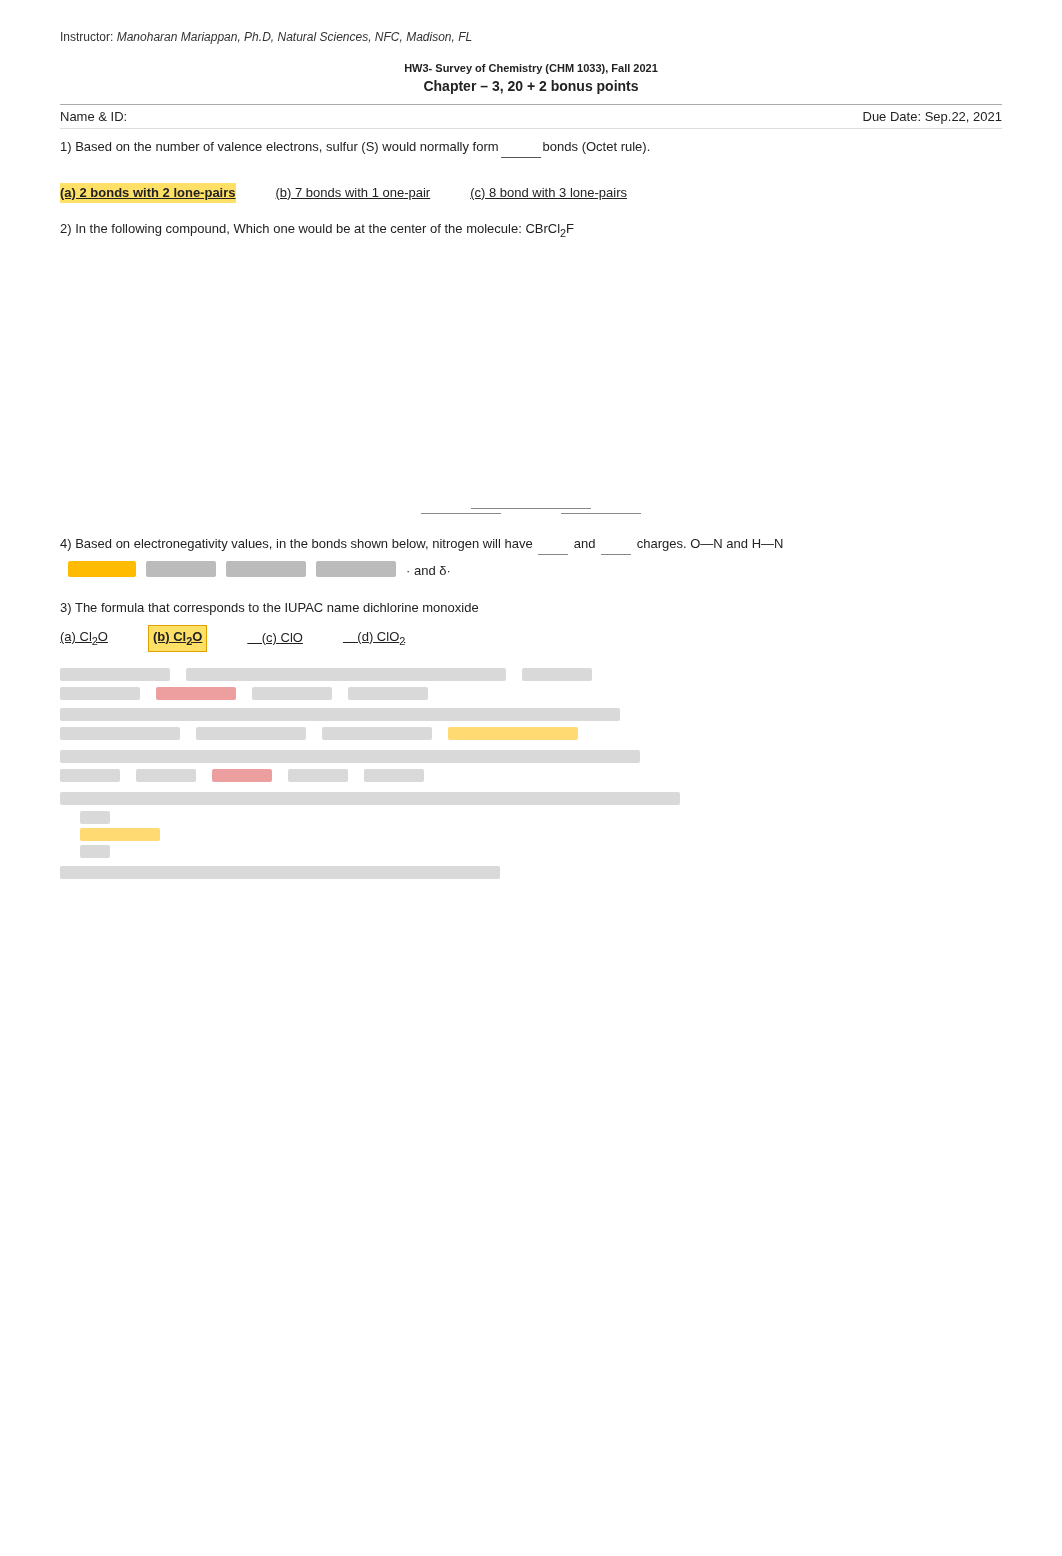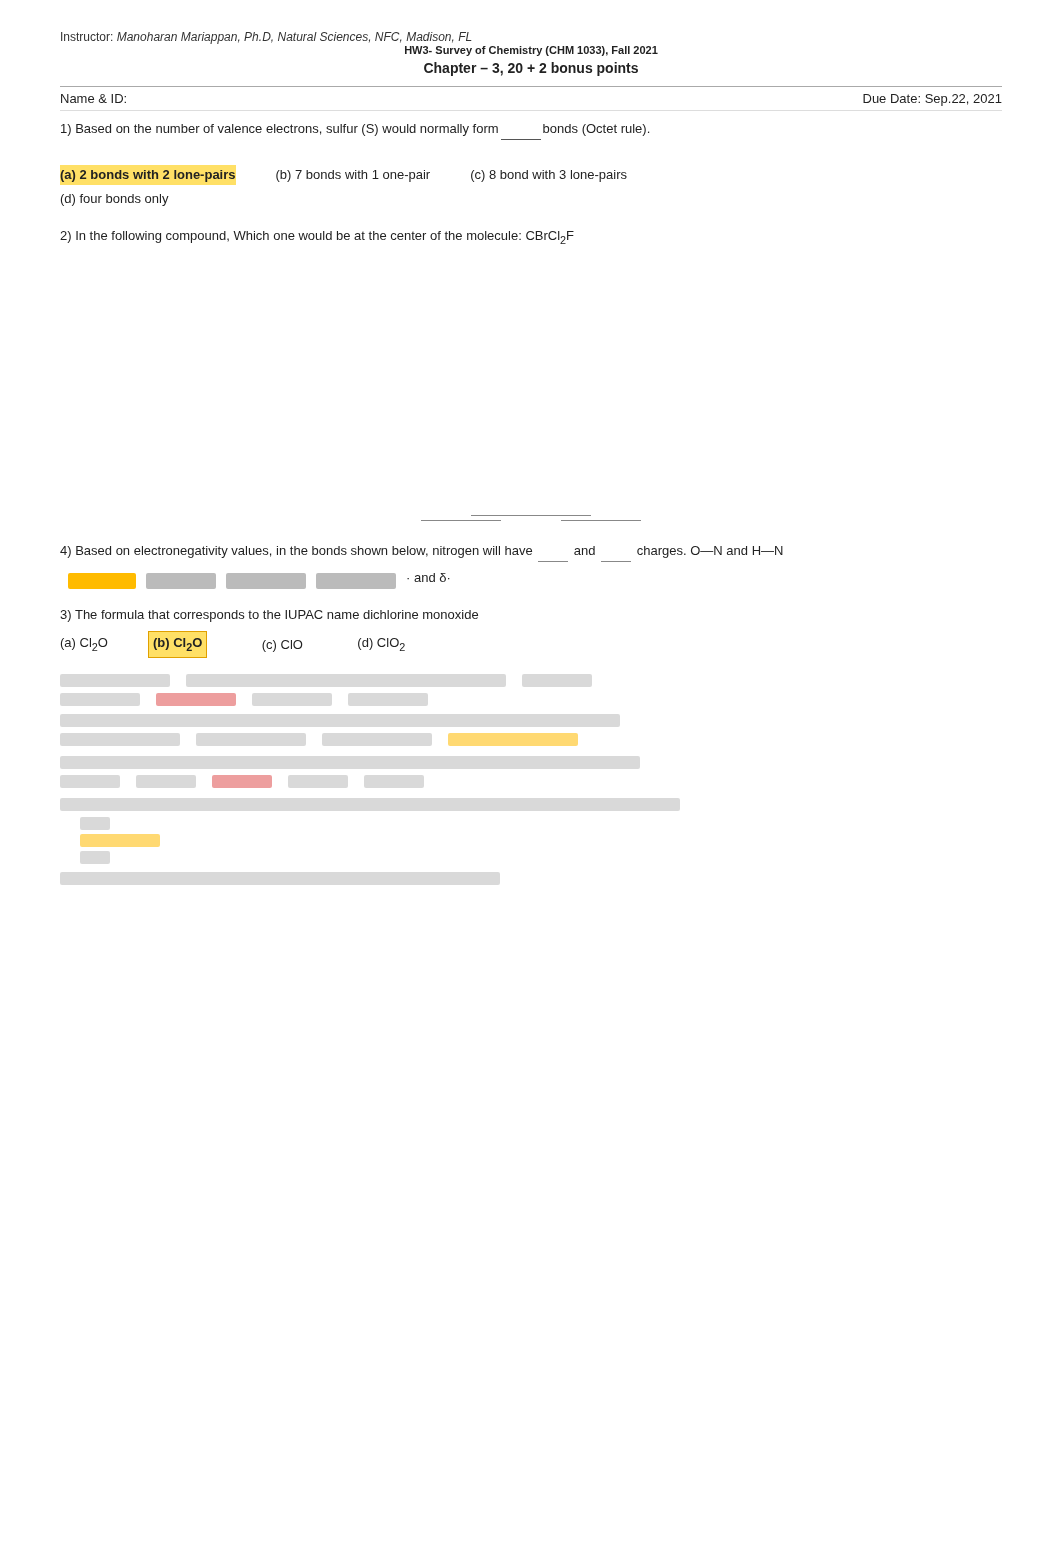--- a/index.html
+++ b/index.html
@@ -8,20 +8,21 @@
       font-family: Arial, sans-serif;
       font-size: 13px;
       color: #222;
       width: 1062px;
       min-height: 1556px;
       padding: 30px 60px;
     }
     .instructor-line {
       font-size: 12px;
       color: #333;
+      margin-bottom: 18px;
     }
     .instructor-line em {
       font-style: italic;
     }
     .hw-title {
       text-align: center;
       font-weight: bold;
       font-size: 11px;
       margin-bottom: 4px;
     }
@@ -51,20 +52,21 @@
       background-color: #ffe066;
       border: 1.5px solid #e0a000;
       padding: 1px 4px;
       font-weight: bold;
     }
     .answers-row {
       display: flex;
       gap: 40px;
       margin-top: 4px;
       flex-wrap: wrap;
+      text-decoration: underline;
     }
     .answer-item {
       display: inline-block;
     }
     .blank-line {
       display: inline-block;
       width: 40px;
       border-bottom: 1.5px solid #555;
       margin: 0 2px;
       vertical-align: bottom;
@@ -113,21 +115,21 @@
       align-items: center;
       margin: 10px 0;
     }
     .centered-underline {
       width: 120px;
       border-bottom: 1px solid #888;
       margin-bottom: 4px;
     }
     .q4-bonds-row {
       display: flex;
-      align-items: flex-end;
+      align-items: flex-start;
       gap: 10px;
       margin: 6px 0 10px 8px;
       flex-wrap: wrap;
     }
     .bond-block-yellow {
       background: #ffbb00;
       width: 68px;
       height: 16px;
       border-radius: 2px;
       display: inline-block;
@@ -155,23 +157,20 @@
   <span>Due Date: Sep.22, 2021</span>
 </div>
 
 <div class="question">
   <span>1) Based on the number of valence electrons, sulfur (S) would normally form<span class="blank-line"></span>bonds (Octet rule).</span>
   <br><br>
   <div class="answers-row">
     <span class="answer-item highlight-yellow">(a) 2 bonds with 2 lone-pairs</span>
     <span class="answer-item">(b) 7 bonds with 1 one-pair</span>
     <span class="answer-item">(c) 8 bond with 3 lone-pairs</span>
-  </div>
-  <div class="answers-row">
-    <span class="answer-item">(d) four bonds only</span>
   </div>
 </div>
 
 <div class="question">
   <span>2) In the following compound, Which one would be at the center of the molecule: CBrCl<sub>2</sub>F</span>
   <div class="section-space"></div>
 </div>
 
 <div class="question">
   <div class="section-space"></div>

